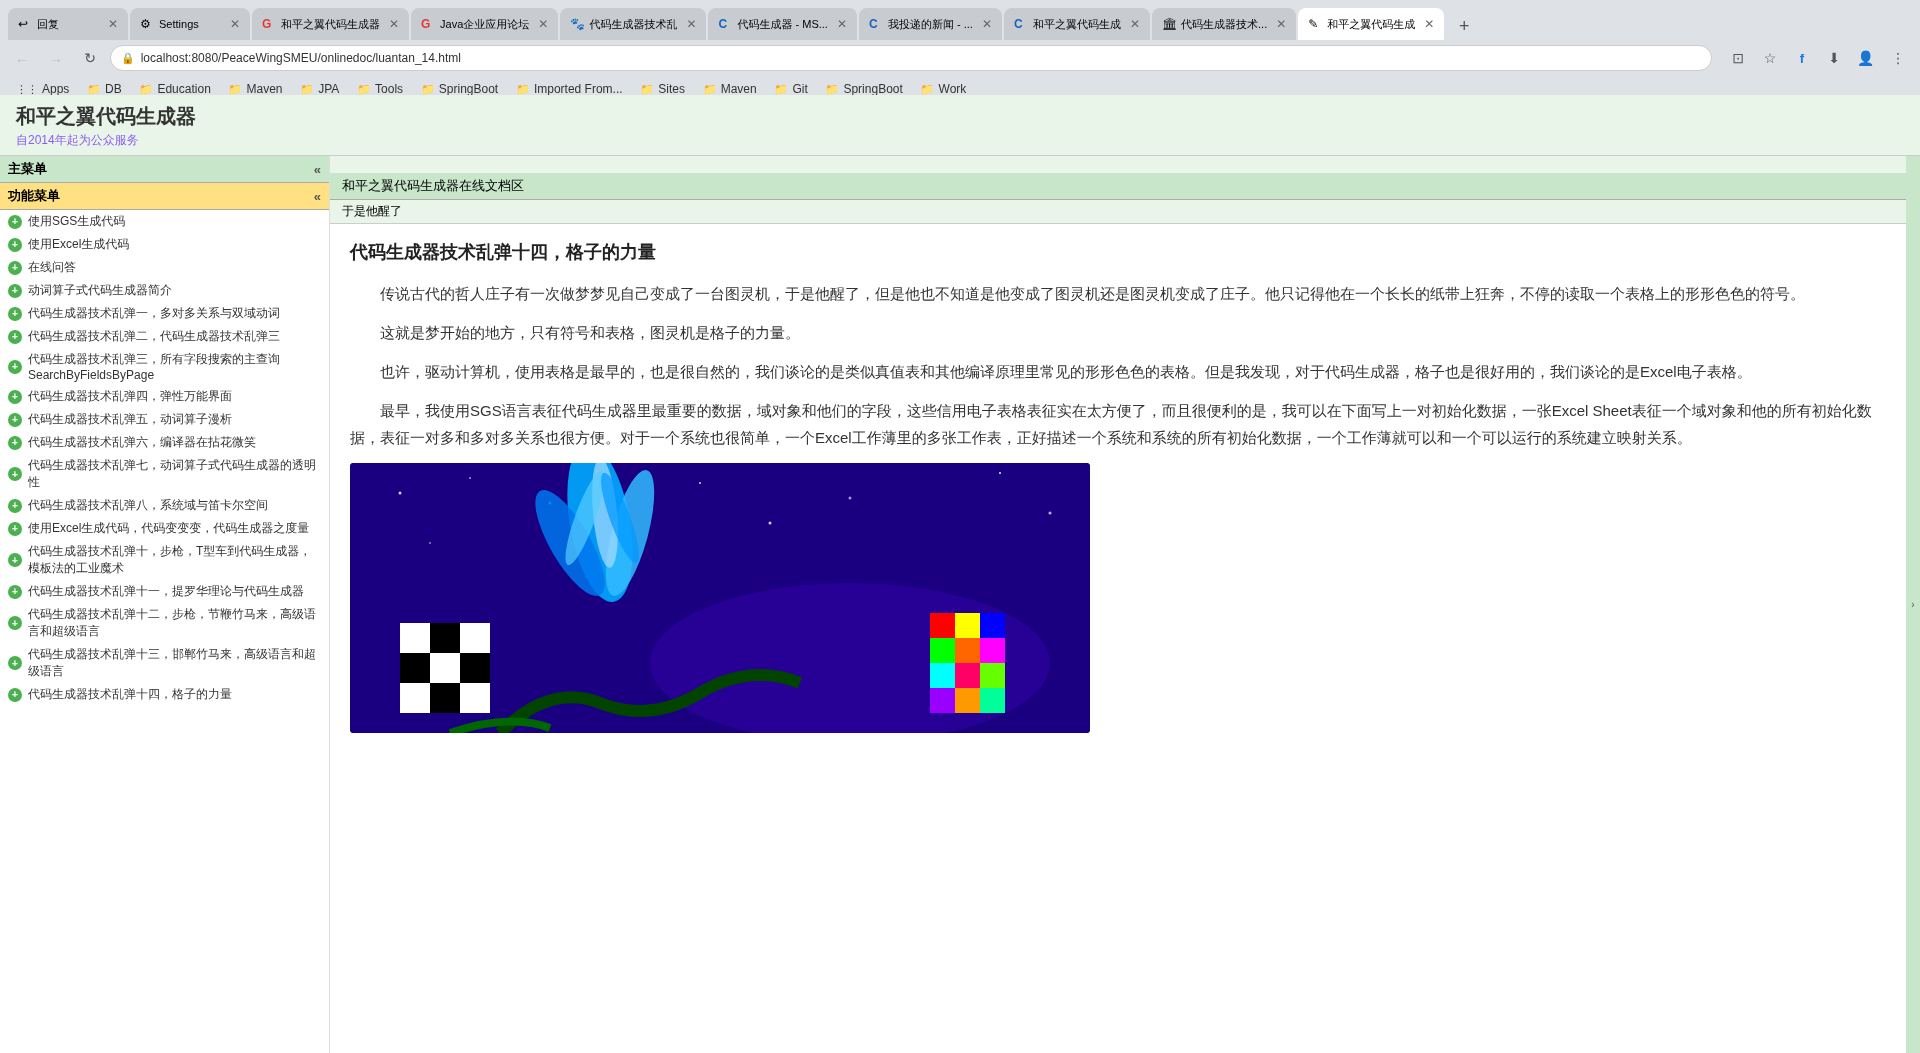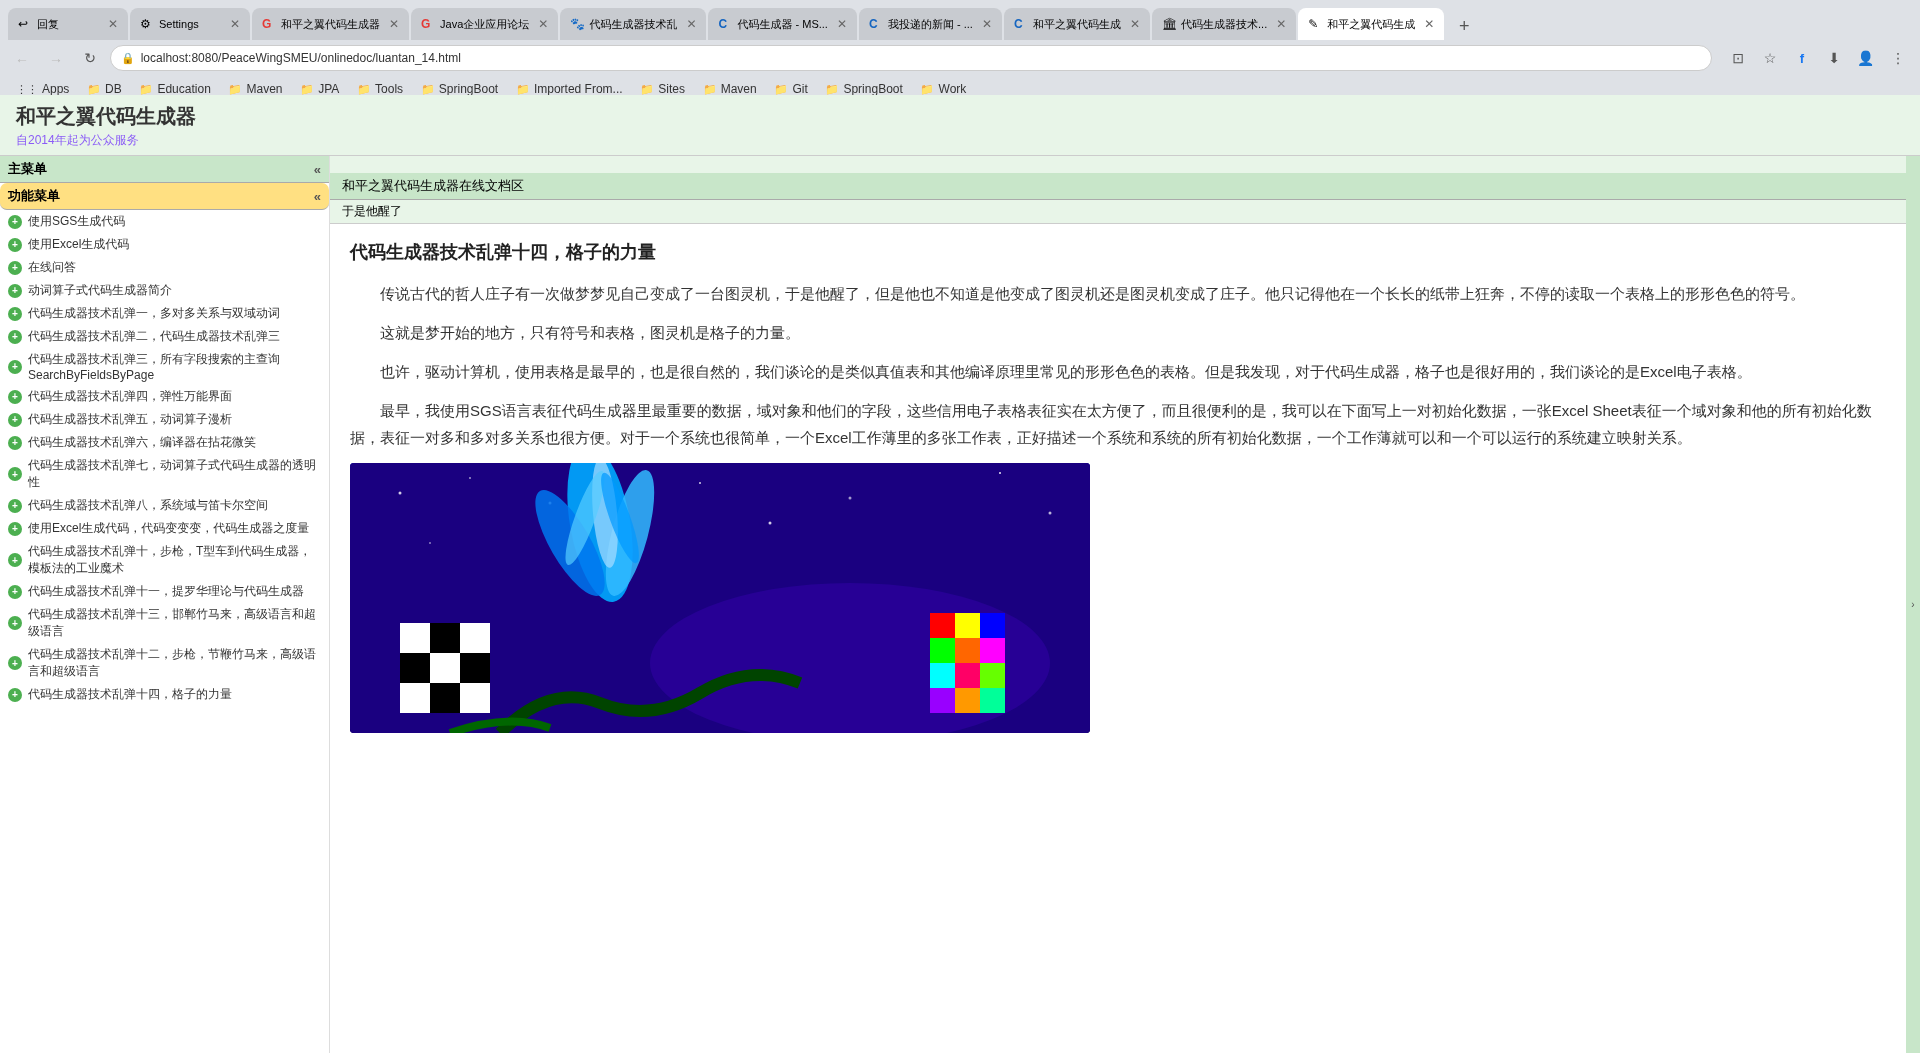--- a/index.html
+++ b/index.html
@@ -34,21 +34,21 @@
     .page-header { background: #e8f5e8; padding: 8px 16px 6px; border-bottom: 1px solid #ccc; }
     .site-title { font-size: 20px; font-weight: bold; color: #333; }
     .site-subtitle { font-size: 12px; color: #8b5cf6; margin-top: 2px; }
 
     .content-area { display: flex; flex: 1; overflow: hidden; }
 
     
     .sidebar { width: 330px; flex-shrink: 0; background: #fff; border-right: 1px solid #ddd; display: flex; flex-direction: column; overflow: hidden; }
     .sidebar-header { background: #c8e6c9; padding: 4px 8px; font-size: 13px; font-weight: bold; display: flex; justify-content: space-between; align-items: center; border-bottom: 1px solid #aaa; }
     .sidebar-header-icons { display: flex; gap: 4px; color: #555; cursor: pointer; }
-    .sidebar-sub-header { background: #ffe082; padding: 4px 8px; font-size: 13px; font-weight: bold; display: flex; justify-content: space-between; align-items: center; border-bottom: 1px solid #aaa; border-radius: 7px; }
+    .sidebar-sub-header { background: #ffe082; padding: 4px 8px; font-size: 13px; font-weight: bold; display: flex; justify-content: space-between; align-items: center; border-bottom: 1px solid #aaa; }
     .sidebar-menu { overflow-y: auto; flex: 1; }
     .menu-item { display: flex; align-items: center; gap: 6px; padding: 3px 8px; cursor: pointer; font-size: 12px; color: #333; }
     .menu-dot { width: 14px; height: 14px; border-radius: 50%; background: #4caf50; display: flex; align-items: center; justify-content: center; flex-shrink: 0; }
     .menu-dot::after { content: '+'; color: white; font-size: 10px; font-weight: bold; }
     .menu-dot.green { background: #4caf50; }
 
     
     .main-content { flex: 1; display: flex; flex-direction: column; overflow: hidden; margin-top: 17px; }
     .doc-header { background: #c8e6c9; padding: 4px 12px; font-size: 13px; border-bottom: 1px solid #aaa; display: flex; align-items: center; }
     .doc-sub-header { background: #e8f5e8; padding: 3px 12px; font-size: 12px; border-bottom: 1px solid #ccc; }
@@ -297,25 +297,25 @@
           <div class="menu-item">
             <div class="menu-dot green"></div>
             <span>代码生成器技术乱弹十，步枪，T型车到代码生成器，模板法的工业魔术</span>
           </div>
           <div class="menu-item">
             <div class="menu-dot green"></div>
             <span>代码生成器技术乱弹十一，提罗华理论与代码生成器</span>
           </div>
           <div class="menu-item">
             <div class="menu-dot green"></div>
+            <span>代码生成器技术乱弹十二，步枪，节鞭竹马来，高级语言和超级语言</span>
+          </div>
+          <div class="menu-item">
+            <div class="menu-dot green"></div>
             <span>代码生成器技术乱弹十三，邯郸竹马来，高级语言和超级语言</span>
-          </div>
-          <div class="menu-item">
-            <div class="menu-dot green"></div>
-            <span>代码生成器技术乱弹十二，步枪，节鞭竹马来，高级语言和超级语言</span>
           </div>
           <div class="menu-item">
             <div class="menu-dot green"></div>
             <span>代码生成器技术乱弹十四，格子的力量</span>
           </div>
         </div>
     </div>
 
     <div class="main-content">
       <div class="doc-header">

